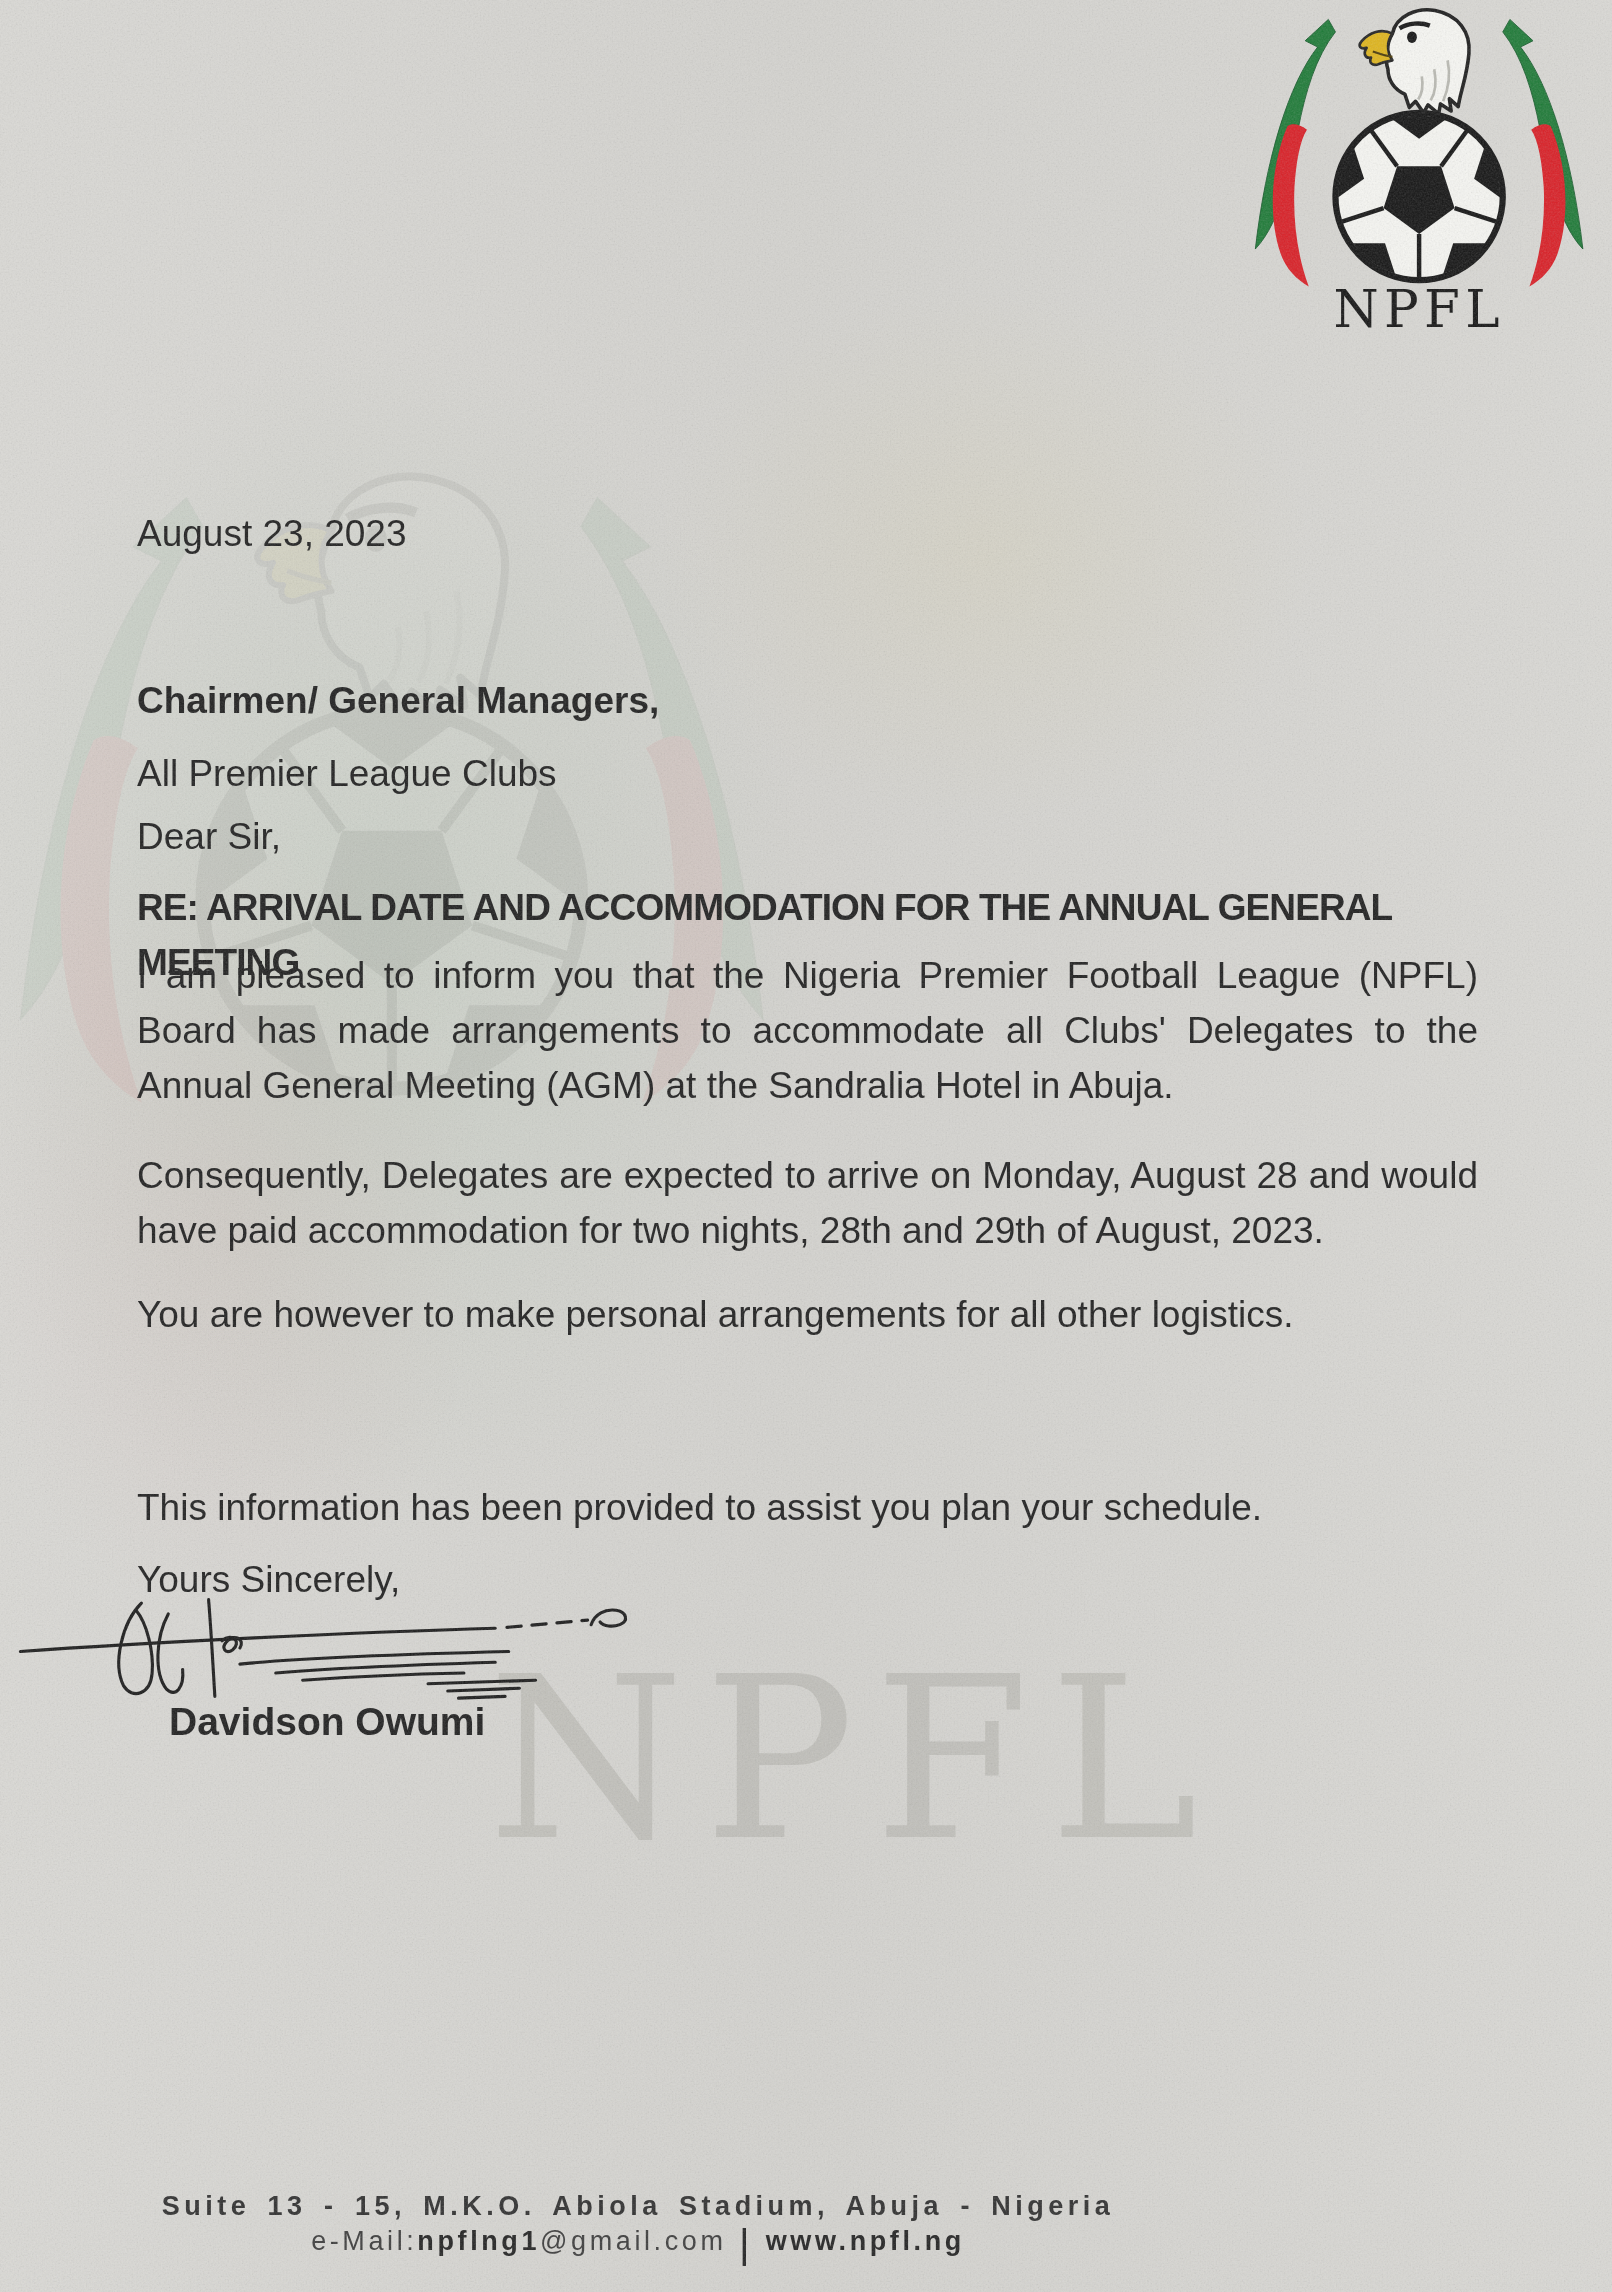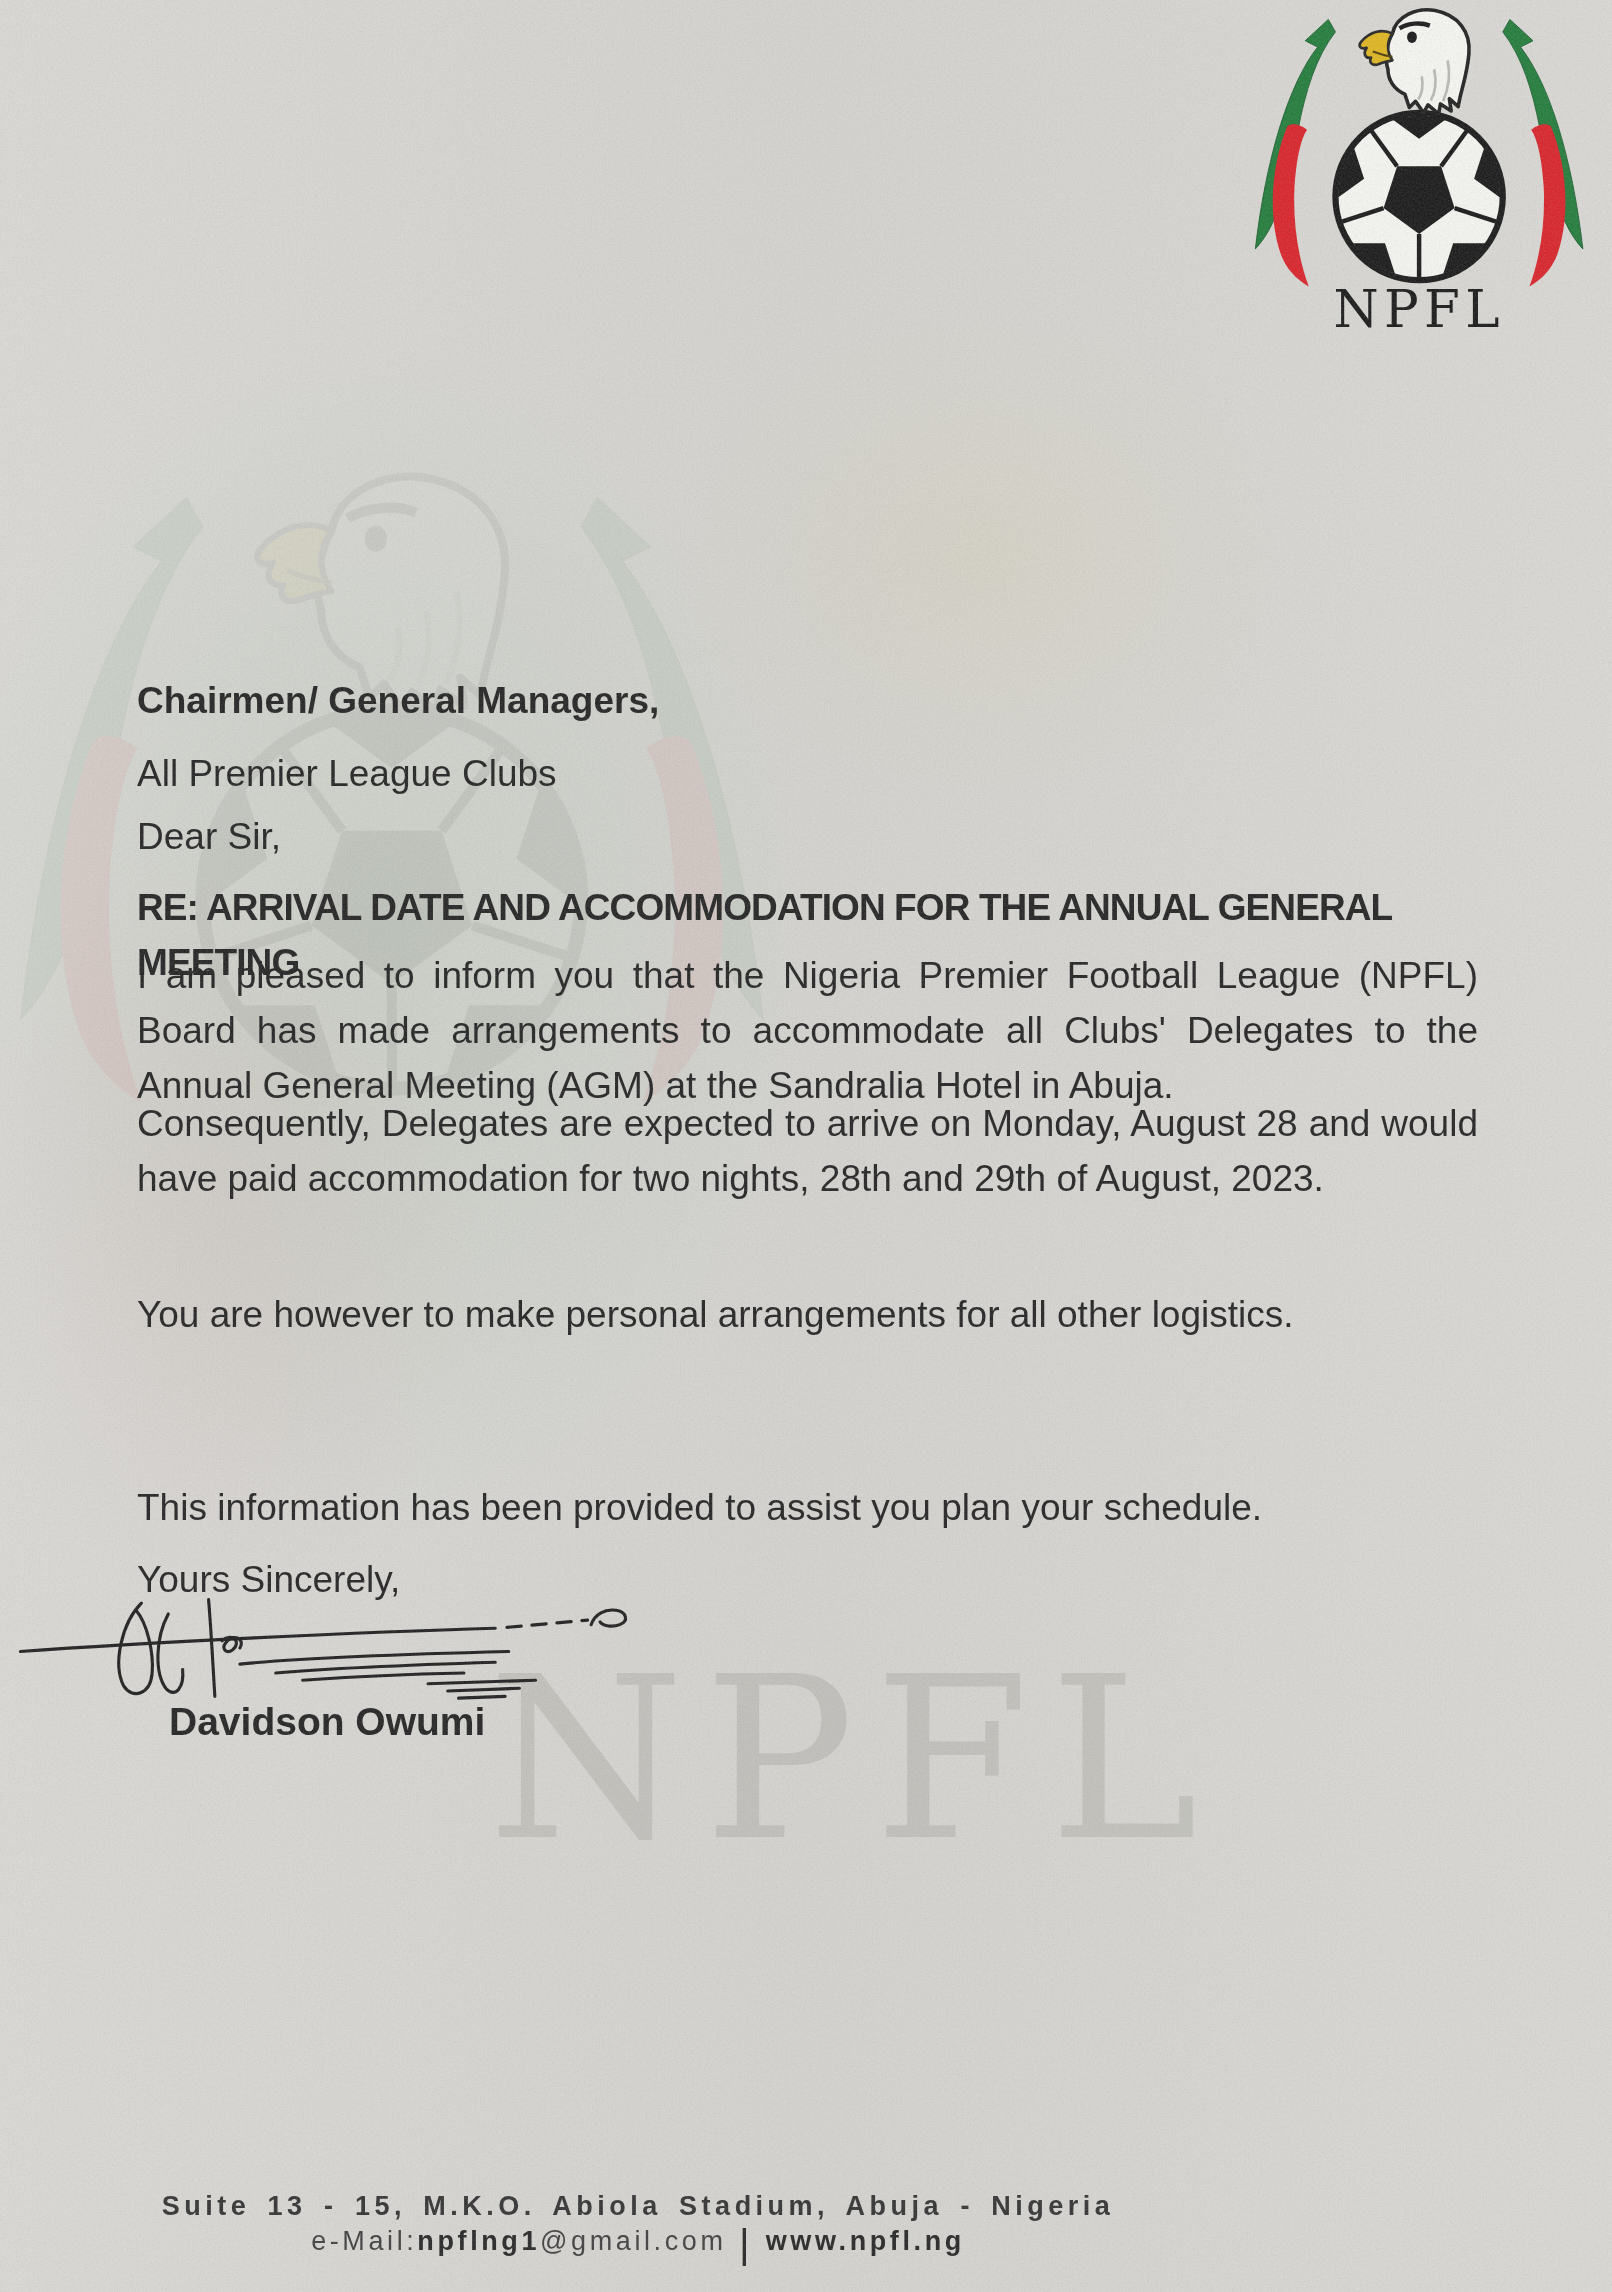--- a/index.html
+++ b/index.html
@@ -30,21 +30,21 @@
   .body-size{font-size:37px;line-height:55px;}
   .nowrap{white-space:nowrap;}
   .bold{font-weight:bold;}
   .para{width:1341px;text-align:justify;}
   .date{top:506px;}
   .addr1{top:667px;margin-top:6px;}
   .addr2{top:746px;}
   .salutation{top:809px;}
   .subject{top:880px;font-weight:bold;letter-spacing:-0.9px;width:1379px;}
   .p1{top:948px;}
-  .p2{top:1096px;}
+  .p2{top:1148px;}
   .p3{top:1287px;}
   .p4{top:1368px;}
   .p5{top:1480px;}
   .closing{top:1552px;}
   .sig-svg{position:absolute;left:7.2px;top:1587px;width:654px;height:121px;z-index:2;}
   .signer-name{top:1700px;font-weight:bold;font-size:39px;margin-left:32px;}
   .signer-title{top:1763px;font-weight:bold;font-style:italic;font-size:37px;}
   .footer{position:absolute;left:0;width:1276px;text-align:center;z-index:2;color:#2f2f2f;}
   .footer-address{top:2191px;font-size:27px;font-weight:bold;letter-spacing:4.5px;word-spacing:5.4px;white-space:nowrap;}
   .footer-contact{top:2226px;font-size:27px;letter-spacing:3.6px;white-space:nowrap;color:#3c3c3c;}
@@ -103,20 +103,21 @@
         <path d="M150,32 C138,26 124,30 115,41 C111,46 114,50 121,48 C117,54 119,60 126,59 C123,65 128,69 135,66 C140,64 145,63 150,62 C143,52 144,40 150,32 Z" fill="#dfb51c" stroke="#222222" stroke-width="3" stroke-linejoin="round"></path>
         <path d="M128,52 C136,55 144,57 150,58" stroke="#4a3a08" stroke-width="2.5" fill="none"></path>
         <ellipse cx="172" cy="36" rx="5.5" ry="6.5" fill="#141414"></ellipse>
         <path d="M158,26 C168,20 182,19 192,23" stroke="#141414" stroke-width="5" fill="none"></path>
         <path d="M212,62 C216,80 212,96 207,108 M197,72 C200,88 198,99 193,107 M183,80 C185,92 183,100 179,106" stroke="#b9b9b2" stroke-width="3" fill="none"></path>
       </g>
     </g>
     <text x="190" y="362" text-anchor="middle" font-family="DejaVu Serif, serif" font-size="58" letter-spacing="6" fill="#141414">NPFL</text>
   </svg>
 
+  <div class="txt date body-size nowrap">August 23, 2023</div>
 
   <div class="txt addr1 body-size nowrap bold">Chairmen/ General Managers,</div>
   <div class="txt addr2 body-size nowrap">All Premier League Clubs</div>
   <div class="txt salutation body-size nowrap">Dear Sir,</div>
 
   <div class="txt subject body-size">RE: ARRIVAL DATE AND ACCOMMODATION FOR THE ANNUAL GENERAL MEETING</div>
 
   <div class="txt p1 para body-size">I am pleased to inform you that the Nigeria Premier Football League (NPFL) Board has made arrangements to accommodate all Clubs' Delegates to the Annual General Meeting (AGM) at the Sandralia Hotel in Abuja.</div>
   <div class="txt p2 para body-size">Consequently, Delegates are expected to arrive on Monday, August 28 and would have paid accommodation for two nights, 28th and 29th of August, 2023.</div>
   <div class="txt p3 para body-size">You are however to make personal arrangements for all other logistics.</div>

